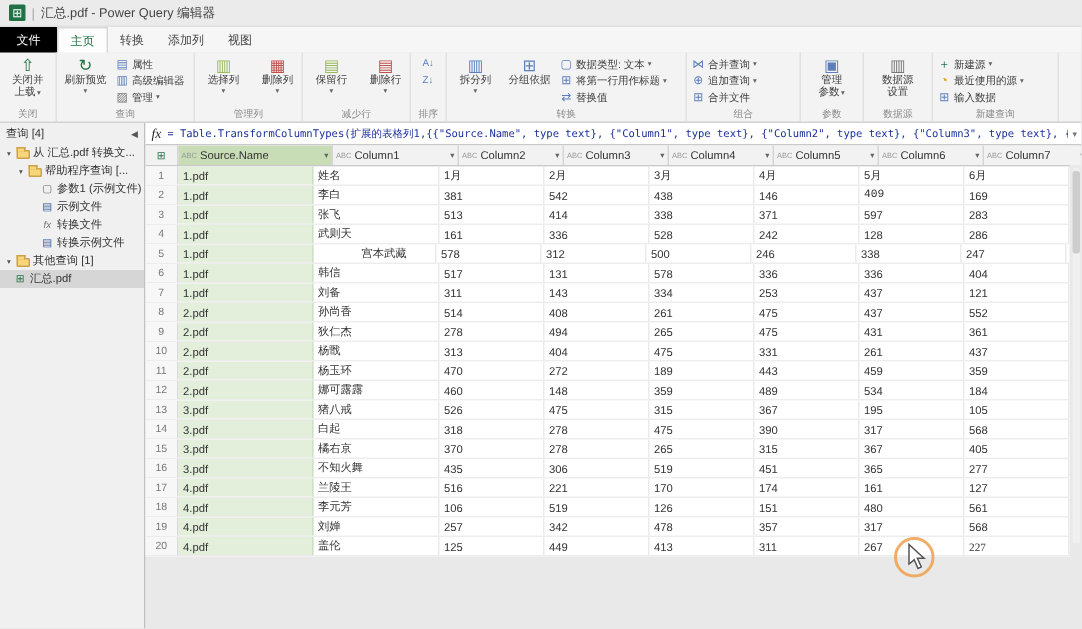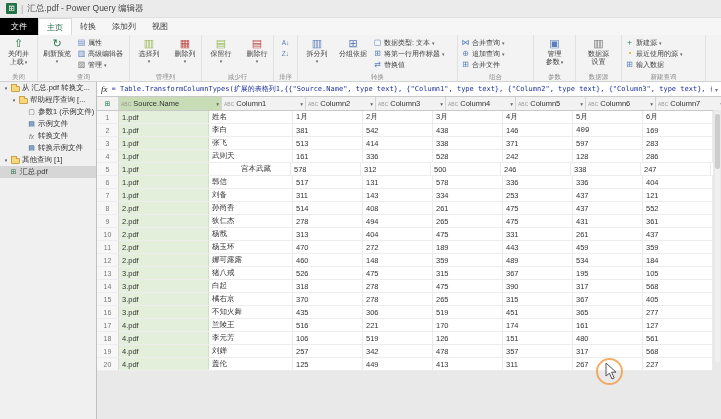--- a/index.html
+++ b/index.html
@@ -283,20 +283,24 @@
         </div>
       </div>
       <div class="glabel">新建查询</div>
     </div>
 
   </div>
 
   <div class="content">
 
     <div class="qpane">
+      <div class="qheader">
+        <span>查询 [4]</span>
+        <span class="qcollapse">◀</span>
+      </div>
       <div class="qtree">
           <div class="titem" style="padding-left: 3px;">
             <span class="texp">▾</span>
             <span class="fldr"></span>
             <span class="tlabel">从 汇总.pdf 转换文...</span>
           </div>
           <div class="titem" style="padding-left: 11px;">
             <span class="texp">▾</span>
             <span class="fldr"></span>
             <span class="tlabel">帮助程序查询 [...</span>
@@ -596,21 +600,21 @@
             </div>
             <div class="grow">
               <div class="rn">20</div>
               <div class="cell csel" style="width: 90px;">4.pdf</div>
               <div class="cell" style="width: 84px;">盖伦</div>
               <div class="cell" style="width: 70px;">125</div>
               <div class="cell" style="width: 70px;">449</div>
               <div class="cell" style="width: 70px;">413</div>
               <div class="cell" style="width: 70px;">311</div>
               <div class="cell" style="width: 70px;">267</div>
-              <div class="cell" style="width: 70px;">227</div>
+              <div class="cell" style="width: 70px; font-family: Liberation Serif, serif;">227</div>
             </div>
           </div>
         <div class="vscroll">
             <div class="vthumb"></div>
           </div>
       </div>
     </div>
 
   </div>
 

